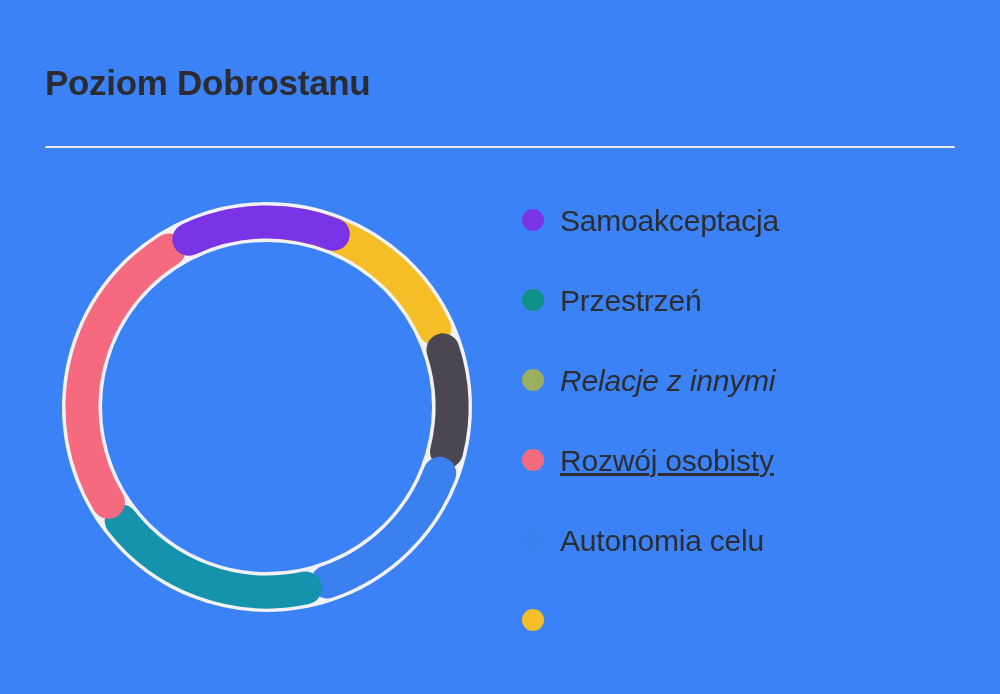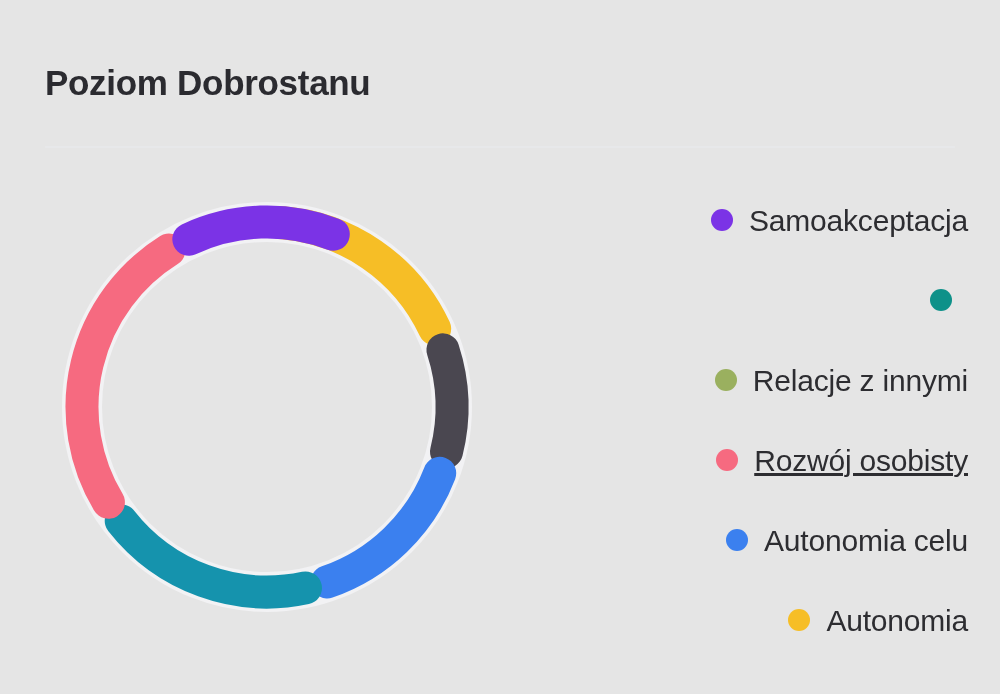--- a/index.html
+++ b/index.html
@@ -14,21 +14,21 @@
     overflow: hidden;
     position: relative;
   }
 
   .card {
     position: absolute;
     left: 0;
     top: 0;
     width: 1000px;
     height: 694px;
-    background: #e5e5e5;
+    background: #3b82f6;
   }
 
   
   .header {
     position: absolute;
     left: 45px;
     top: 52px;
     width: 910px;
     height: 62px;
     display: flex;
@@ -79,21 +79,20 @@
     height: 480px;
     display: flex;
     flex-direction: column;
     justify-content: flex-start;
   }
   .legend-item {
     display: flex;
     align-items: center;
     height: 81.5px;
     padding: 0;
-    justify-content: flex-end;
   }
   .legend-dot {
     width: 22px;
     height: 22px;
     border-radius: 50%;
     flex: 0 0 auto;
     margin-right: 16px;
     margin-left: 4px;
   }
   .legend-label {
@@ -134,36 +133,36 @@
 
   <div class="legend">
 
     <div class="legend-item">
       <span class="legend-dot" style="background: rgb(123, 51, 230);"></span>
       <span class="legend-label" style="color: rgb(45, 45, 49);">Samoakceptacja</span>
     </div>
 
     <div class="legend-item">
       <span class="legend-dot" style="background: rgb(14, 145, 137);"></span>
+      <span class="legend-label" style="color: rgb(45, 45, 49);">Przestrzeń</span>
     </div>
 
     <div class="legend-item">
       <span class="legend-dot" style="background: rgb(154, 176, 95);"></span>
-      <span class="legend-label" style="color: rgb(45, 45, 49);">Relacje z innymi</span>
+      <span class="legend-label" style="color: rgb(45, 45, 49); font-style: italic;">Relacje z innymi</span>
     </div>
 
     <div class="legend-item">
       <span class="legend-dot" style="background: rgb(246, 106, 128);"></span>
       <span class="legend-label" style="color: rgb(45, 45, 49); text-decoration: underline;">Rozwój osobisty</span>
     </div>
 
     <div class="legend-item">
       <span class="legend-dot" style="background: rgb(59, 128, 239);"></span>
       <span class="legend-label" style="color: rgb(45, 45, 49);">Autonomia celu</span>
     </div>
 
     <div class="legend-item">
       <span class="legend-dot" style="background: rgb(246, 190, 38);"></span>
-      <span class="legend-label" style="color: rgb(45, 45, 49);">Autonomia</span>
     </div>
 
   </div>
 </div>
 
 </body></html>

